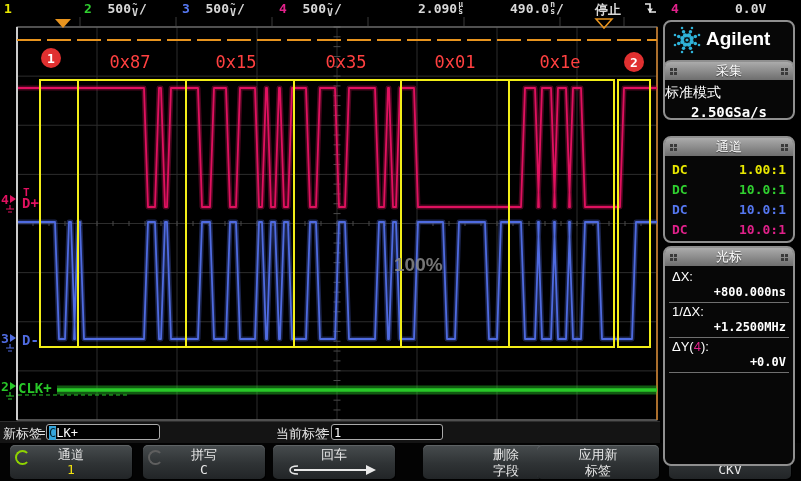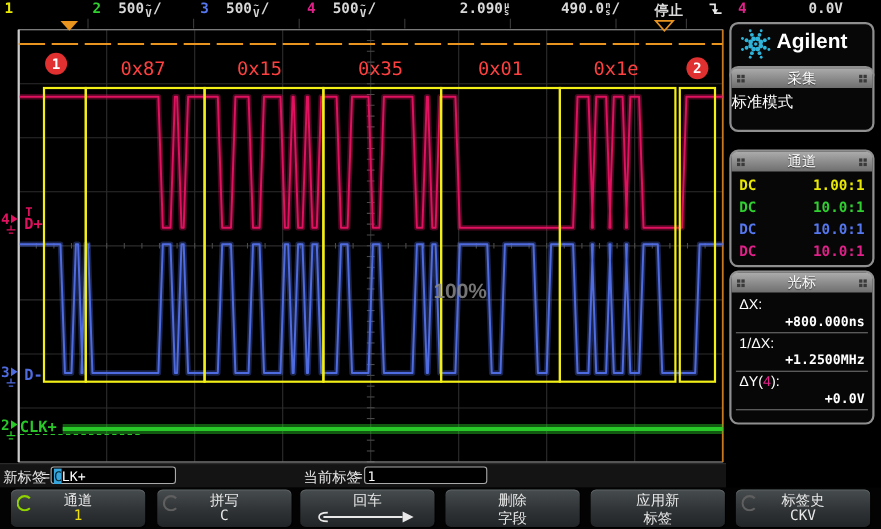--- a/index.html
+++ b/index.html
@@ -269,21 +269,21 @@
       </div>
       <div class="skey" style="left: 273px;">
         <span class="l1">回车</span>
         <span class="l2">
         <svg width="100" height="16">
             <path d="M14,12 Q6,12 6,8 Q6,4 14,4" stroke="#e8e8e8" stroke-width="1.5" fill="none"></path>
         <path d="M10,8 H82" stroke="#e8e8e8" stroke-width="2" fill="none"></path>
         <path d="M82,3 L92,8 L82,13 Z" fill="#e8e8e8"></path>
           </svg></span>
       </div>
-      <div class="skey" style="left: 405px;">
+      <div class="skey" style="left: 423px; padding-left: 44px;">
         <span class="l1">删除</span>
         <span class="l2" style="color:#e8e8e8">字段</span>
       </div>
       <div class="skey" style="left: 537px;">
         <span class="l1">应用新</span>
         <span class="l2" style="color:#e8e8e8">标签</span>
       </div>
       <div class="skey" style="left: 669px;">
         <span class="cyc gray"></span>
         <span class="l1">标签史</span>
@@ -320,33 +320,34 @@
           <circle cx="29.010433922646726" cy="10.025115379253826" r="1.3000000000000003" fill="#2fb3d9"></circle>
           <circle cx="17" cy="15" r="1.6" fill="#2fb3d9"></circle>
         </svg>
       <span id="brandtext">Agilent</span>
     </div>
     <div class="panel" style="top:44px;height:60px">
       <div class="phead">
         <span class="grip" style="left:5px"></span><span>采集</span><span class="grip" style="right:9px"></span>
       </div>
       <div class="abs" style="left:0;right:0;top:22px;font-size:14px">标准模式</div>
+      <div class="abs mono" style="left:0;right:0;top:42px;text-align:center;font-size:14px;font-weight:bold">2.50GSa/s</div>
     </div>
     <div class="panel" style="top:120px;height:107px">
       <div class="phead">
         <span class="grip" style="left:5px"></span><span>通道</span><span class="grip" style="right:9px"></span>
       </div>
       <div id="chanrows">
           <span class="chrow" style="top: 23px; color: rgb(232, 232, 0);">DC<b>1.00:1</b></span>
           <span class="chrow" style="top: 43px; color: rgb(48, 208, 48);">DC<b>10.0:1</b></span>
           <span class="chrow" style="top: 63px; color: rgb(85, 119, 240);">DC<b>10.0:1</b></span>
           <span class="chrow" style="top: 83px; color: rgb(224, 33, 138);">DC<b>10.0:1</b></span>
         </div>
     </div>
-    <div class="panel" style="top:230px;height:140px">
+    <div class="panel" style="top:230px;height:220px">
       <div class="phead">
         <span class="grip" style="left:5px"></span><span>光标</span><span class="grip" style="right:9px"></span>
       </div>
       <div id="cursorrows">
           <span class="cur-label" style="top: 21px;">ΔX:</span>
           <span class="cur-val" style="top: 37px;">+800.000ns</span>
           <span class="cur-sep" style="top: 54px;"></span>
           <span class="cur-label" style="top: 56px;">1/ΔX:</span>
           <span class="cur-val" style="top: 72px;">+1.2500MHz</span>
           <span class="cur-sep" style="top: 89px;"></span>

